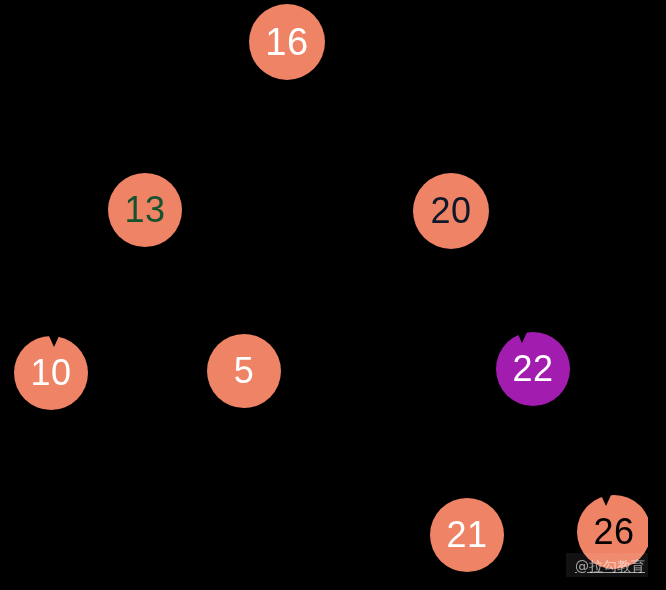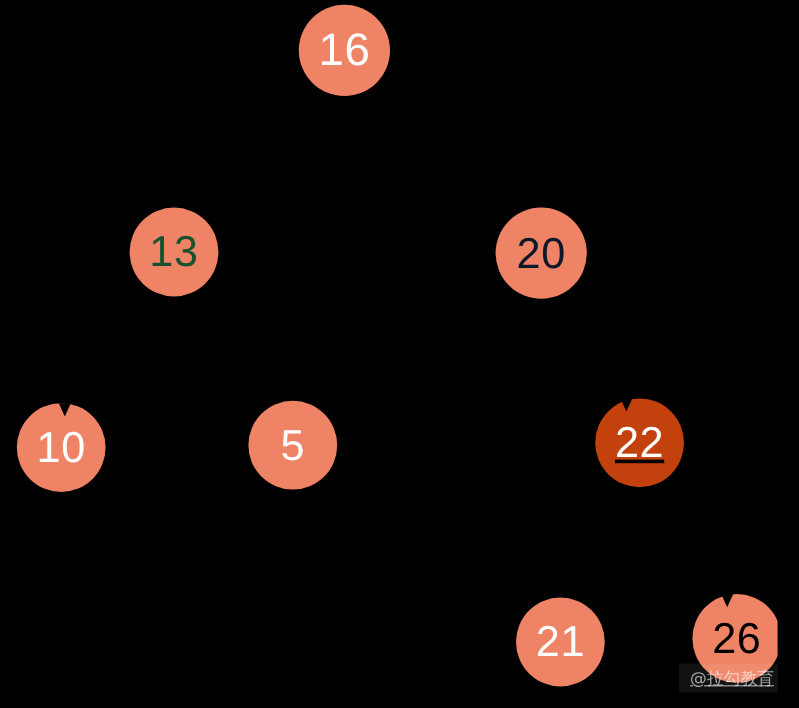--- a/index.html
+++ b/index.html
@@ -74,21 +74,21 @@
       <div class="tree-node" style="left: 413px; top: 173px; width: 76px; height: 76px; background: rgb(238, 131, 101);">
         <span class="node-label" style="color: #0f172a; font-size: 36px;">20</span>
       </div>
       <div class="tree-node" style="left: 14px; top: 336px; width: 74px; height: 74px; background: rgb(238, 131, 101);">
         <span class="node-label" style="color: rgb(255, 255, 255); font-size: 36px;">10</span>
         <span class="node-notch" style="left: 35px; top: 0px;"></span>
       </div>
       <div class="tree-node" style="left: 207px; top: 334px; width: 74px; height: 74px; background: rgb(238, 131, 101);">
         <span class="node-label" style="color: rgb(255, 255, 255); font-size: 36px;">5</span>
       </div>
-      <div class="tree-node" style="left: 496px; top: 332px; width: 74px; height: 74px; background: #c2410c; text-decoration: underline;">
+      <div class="tree-node" style="left: 496px; top: 332px; width: 74px; height: 74px; background: #a21caf;">
         <span class="node-label" style="color: rgb(255, 255, 255); font-size: 36px;">22</span>
         <span class="node-notch" style="left: 21px; top: 0px;"></span>
       </div>
       <div class="tree-node" style="left: 430px; top: 498px; width: 74px; height: 74px; background: rgb(238, 131, 101);">
         <span class="node-label" style="color: rgb(255, 255, 255); font-size: 36px;">21</span>
       </div>
       <div class="tree-node" style="left: 577px; top: 495px; width: 74px; height: 74px; background: rgb(238, 131, 101);">
         <span class="node-label" style="color: #000000; font-size: 36px;">26</span>
         <span class="node-notch" style="left: 24px; top: 0px;"></span>
       </div>

